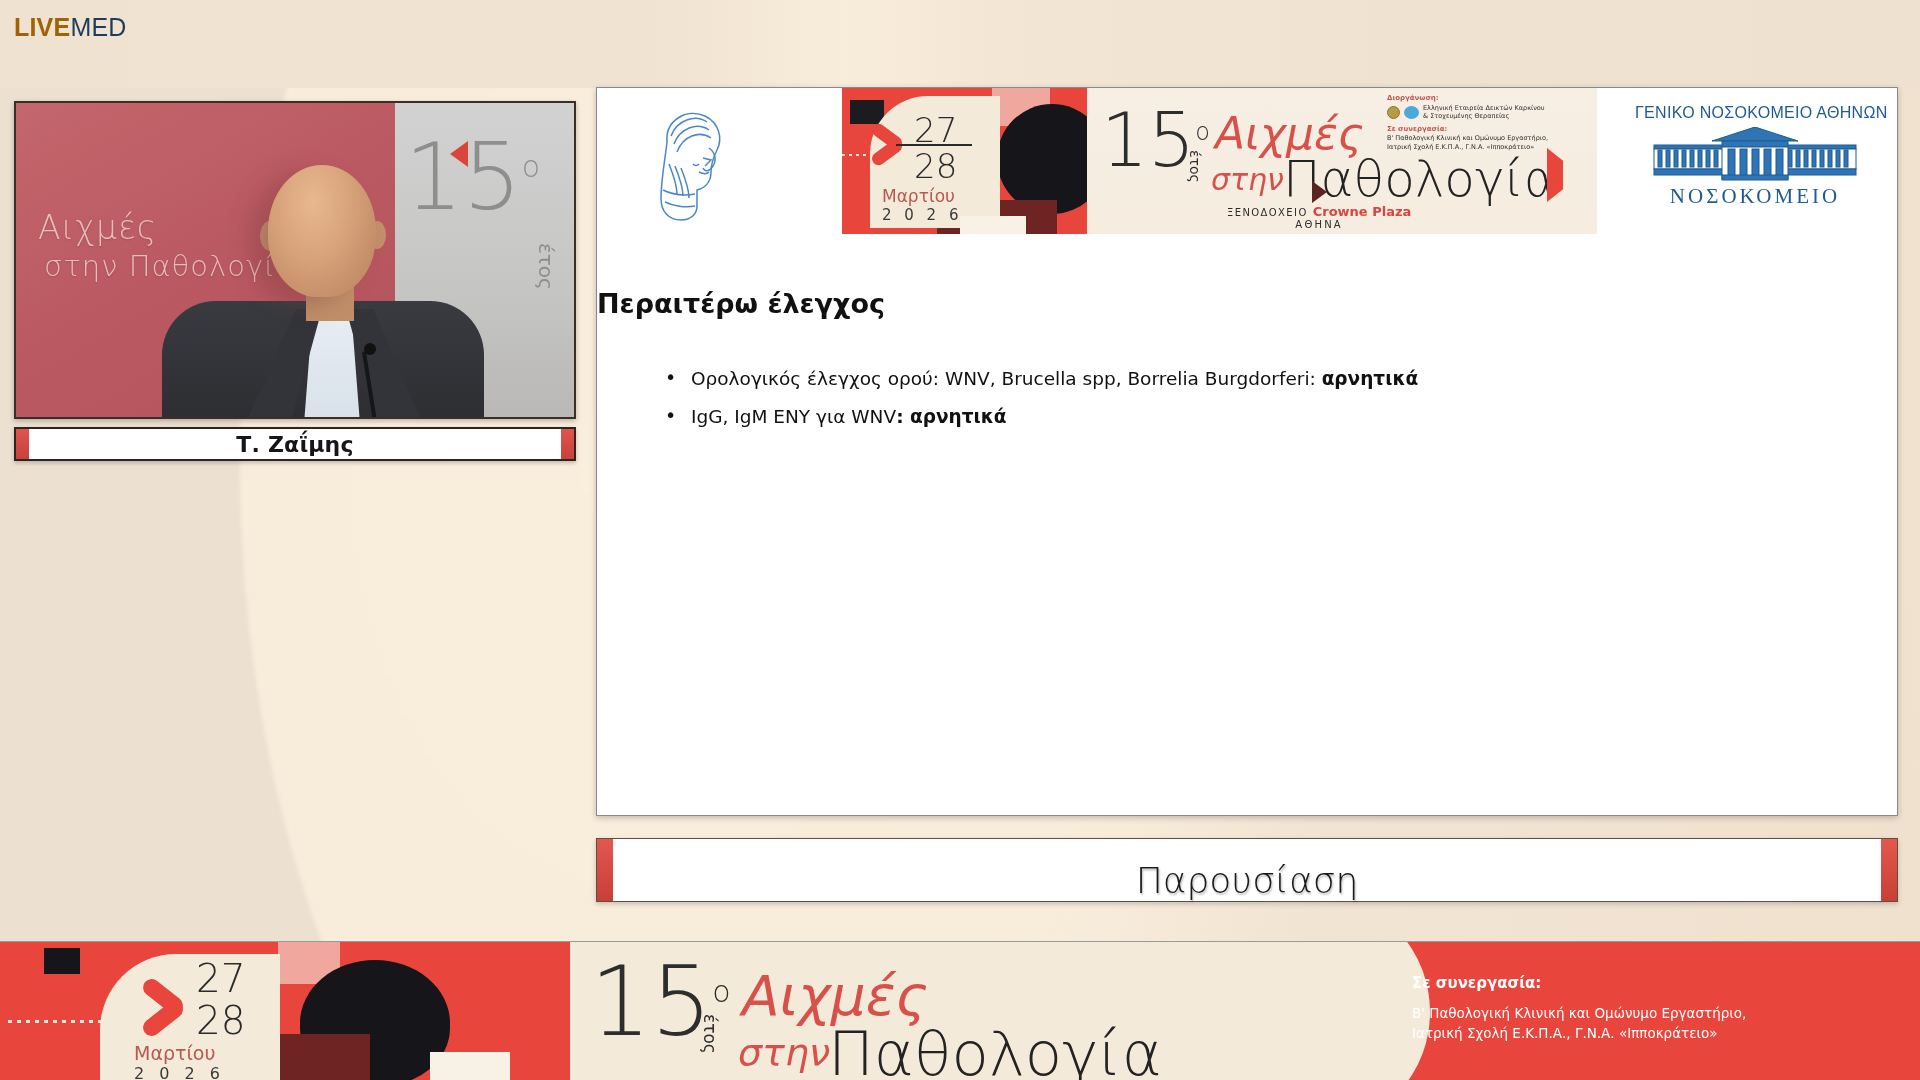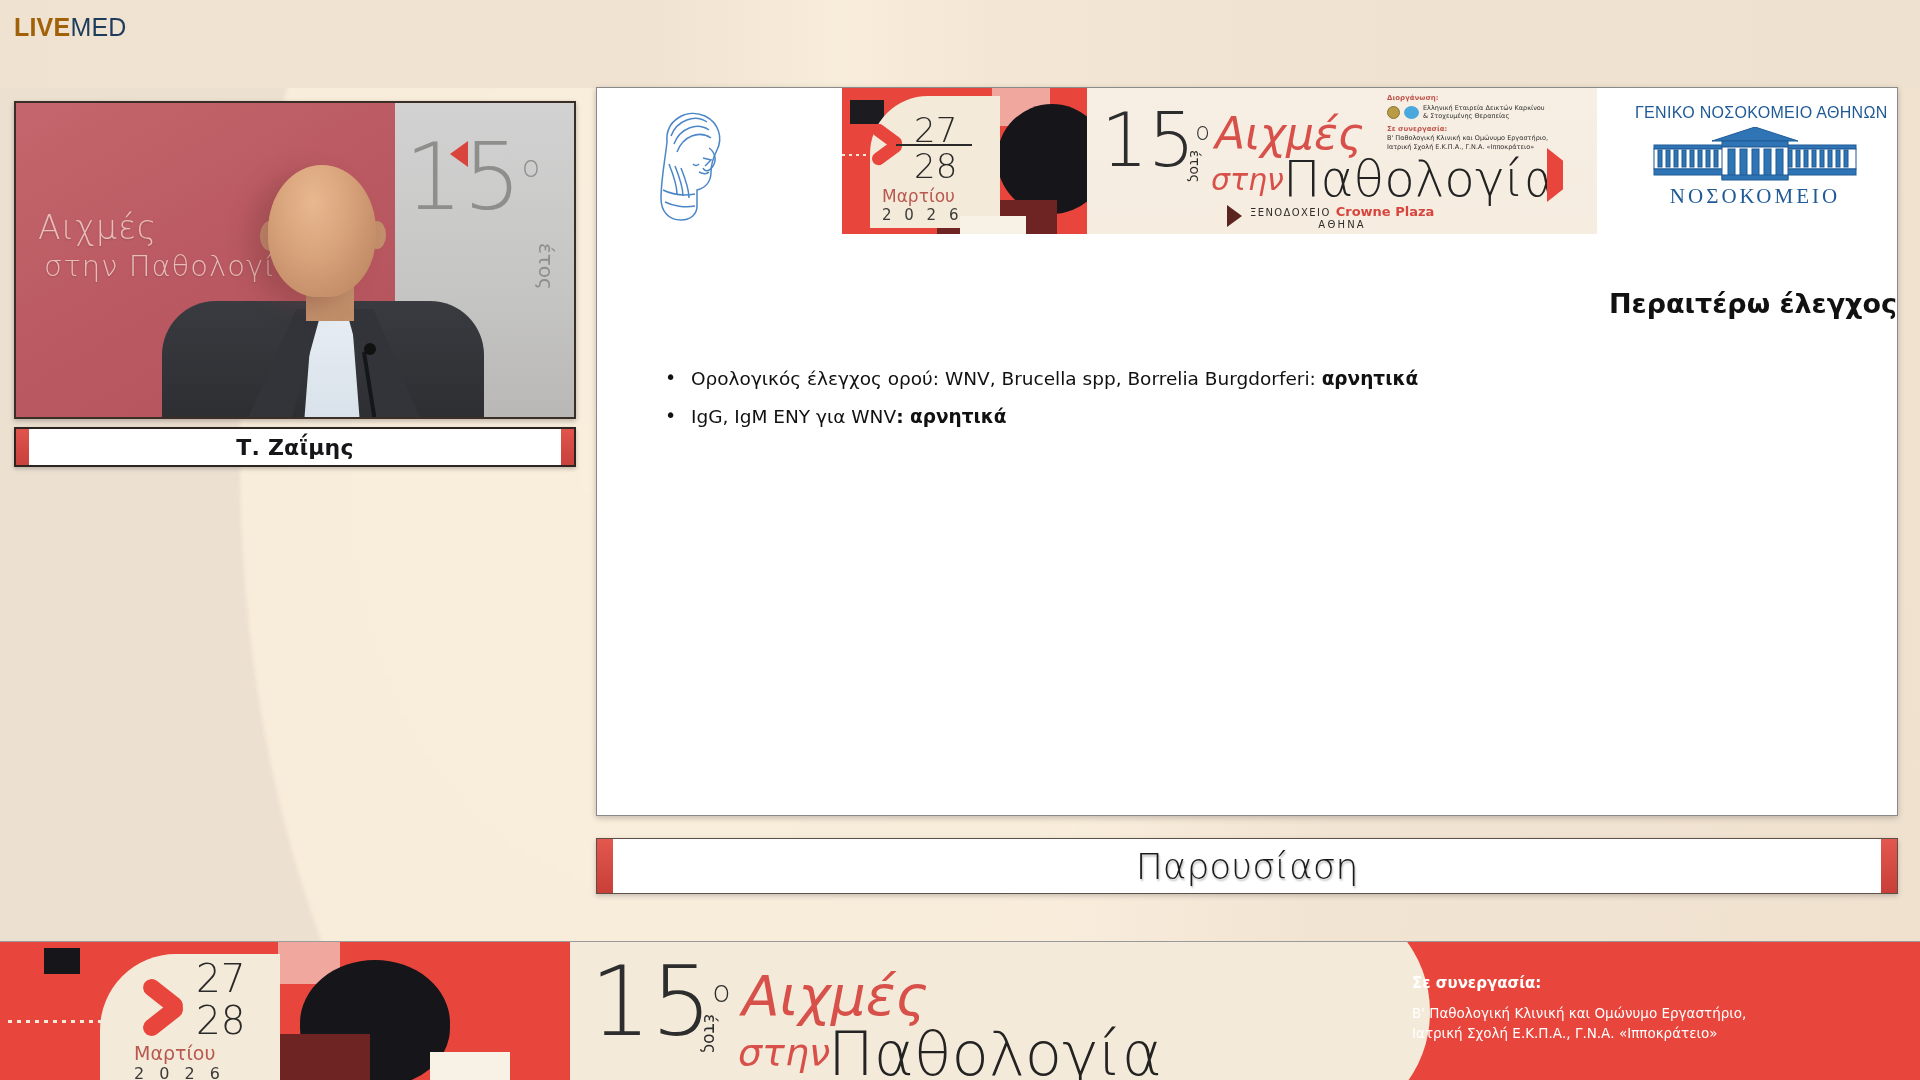--- a/index.html
+++ b/index.html
@@ -117,21 +117,21 @@
   }
   .spk-mic {
     position:absolute; left:352px; top:248px; width:4px; height:78px;
     background:#15161a; transform: rotate(-9deg); border-radius:2px;
   }
   .spk-mic-head { position:absolute; left:348px; top:240px; width:12px;height:12px;border-radius:50%;background:#111;}
 
   
   .nameplate {
     position: absolute; left: 14px; top: 427px;
-    width: 562px; height: 40px;
+    width: 562px; height: 34px;
     border: 2px solid #2f2520;
     background: #ffffff;
     display: flex; align-items: center;
     box-shadow: 0 2px 4px rgba(0,0,0,.22);
   }
   .np-bar { width: 13px; height: 100%; background: linear-gradient(180deg,#e0544d 0%, #c8413c 100%); }
   .np-bar.right { margin-left: auto; }
   .np-name {
     flex: 1; text-align: center;
     font-size: 22px; font-weight: bold; color: #16161a;
@@ -230,21 +230,21 @@
     width:0;height:0;
     border-top:27px solid transparent;border-bottom:27px solid transparent;border-left:34px solid #e8453c;
   }
   .bb-arrow-notch {
     position:absolute; right:10px; top:68px;
     width:0;height:0;
     border-top:19px solid transparent;border-bottom:19px solid transparent;border-left:24px solid #f6ece0;
   }
   .bb-hotel {
     position:absolute; left:140px; bottom:4px;
-    display:flex; align-items:center; gap:8px;
+    display:flex; align-items:center; gap:0;flex-direction:column;
   }
   .bb-hot-chev {
     width:0;height:0;
     border-top:11px solid transparent;border-bottom:11px solid transparent;border-left:15px solid #5a2420;
   }
   .bb-hot-txt { line-height:1.05; }
   .bb-hot-l1 { font-size:10px; letter-spacing:1.4px; color:#2d2d2d; display:inline; font-family:"DejaVu Sans",sans-serif;}
   .bb-hot-l1b { font-size:13px; font-weight:bold; color:#d8453e; display:inline; margin-left:5px; font-family:"DejaVu Sans",sans-serif;}
   .bb-hot-l2 { font-size:10px; letter-spacing:2.2px; color:#2d2d2d; text-align:center; font-family:"DejaVu Sans",sans-serif;}
 
@@ -262,41 +262,41 @@
   .hosp {
     position:absolute; right:22px; top:16px;
     width:240px; text-align:center; color:#1f5a96;
   }
   .hosp-t1 { font-size:16px; font-family:Liberation Sans, sans-serif; letter-spacing:.3px; white-space:nowrap; }
   .hosp-bldg { margin: 5px auto 3px; width:214px; height:54px; position:relative; }
   .hosp-t2 { font-size:21px; font-family:"Liberation Serif", serif; letter-spacing:3px; font-weight:normal; }
 
   
   .slide-title {
-    text-align:right; margin-top: 50px;
+    text-align:left; margin-top: 50px;
     font-size: 27px; font-weight: bold; color:#111;
     font-family:"DejaVu Sans", sans-serif;
   }
   .bullets { margin: 48px 0 0 60px; list-style:none; }
   .bullets li {
     position:relative; padding-left: 34px; margin-bottom: 14px;
     font-size: 18.5px; color:#111; line-height:1.3;
     font-family:"DejaVu Sans", sans-serif;
   }
   .bullets li::before {
     content:"•"; position:absolute; left:8px; top:-2px; font-size:19px; color:#111;
   }
   .bullets b { font-weight: bold; }
 
   
   .presbar {
     position:absolute; left:596px; top:838px;
-    width:1302px; height:56px;
+    width:1302px; height:64px;
     background:#fff; border:1px solid #5d5048;
-    display:flex; align-items:center;
+    display:flex; align-items:flex-end;
     box-shadow: 0 2px 5px rgba(0,0,0,.2);
   }
   .pb-bar { width:16px; height:100%; background:linear-gradient(180deg,#e2584f 0%, #c83f38 100%); }
   .pb-bar.right { margin-left:auto; }
   .pb-text {
     flex:1; text-align:center; font-size:36px; color:#1a1a1a;
     font-family:"DejaVu Sans", sans-serif; font-weight:300;
     text-shadow: 1px 2px 2px rgba(0,0,0,.28);
   }
 

